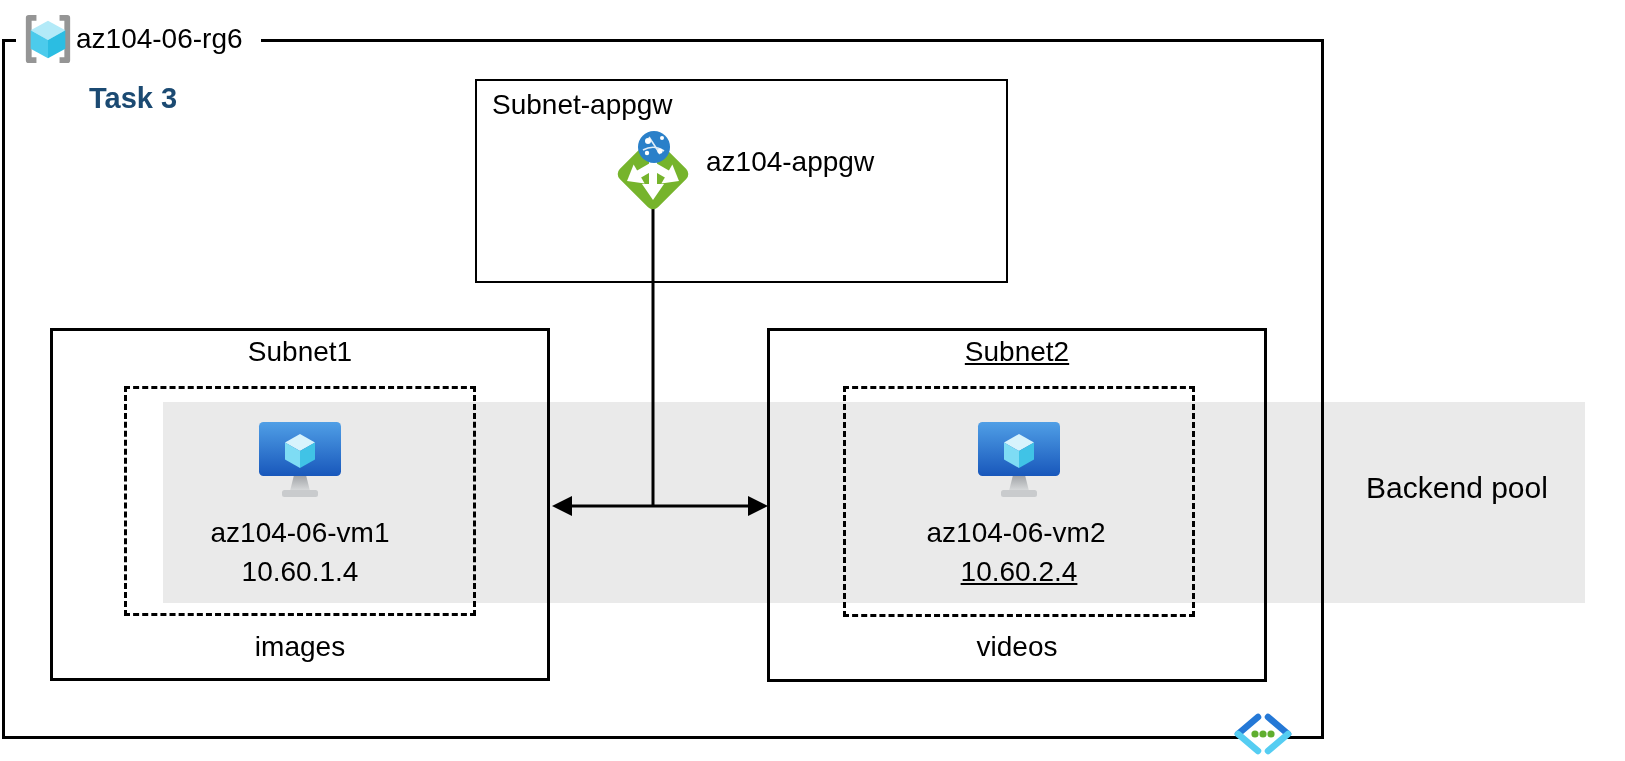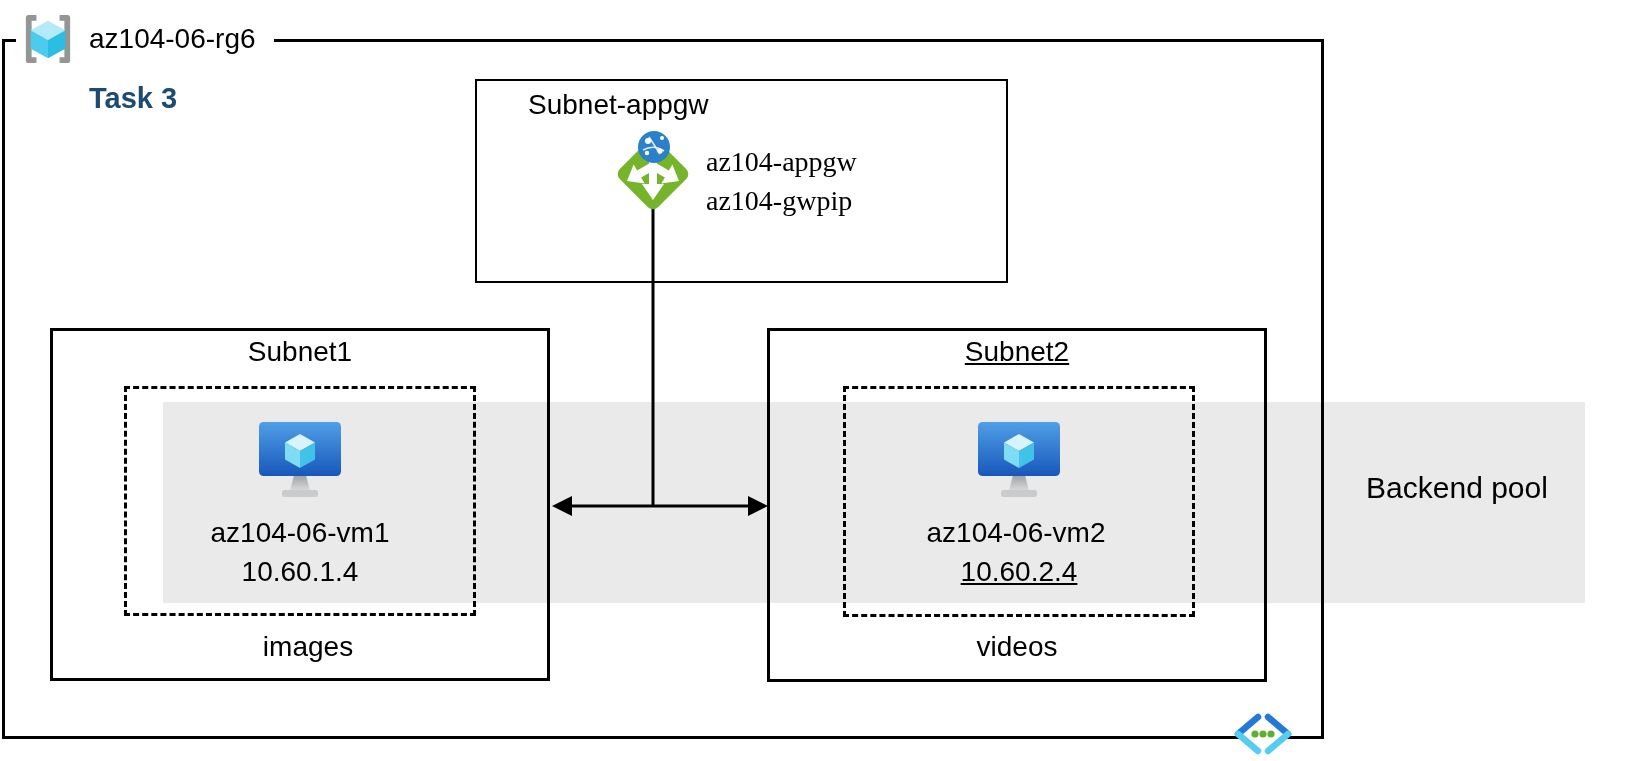--- a/index.html
+++ b/index.html
@@ -11,49 +11,49 @@
   .abs { position:absolute; }
   .lbl { font-size:28px; line-height:33px; white-space:nowrap; }
   .center-x { transform:translateX(-50%); }
 
   
   #backend-band { left:163px; top:402px; width:1422px; height:201px; background:#eaeaea; }
   #backend-label { left:1457px; top:471px; font-size:30px; }
 
   
   #rg-box { left:2px; top:39px; width:1322px; height:700px; border:3px solid #000; background:transparent; }
-  #rg-header { left:16px; top:10px; height:58px; display:flex; align-items:center; gap:13px;
+  #rg-header { left:16px; top:10px; height:58px; display:flex; align-items:center; 
                background:#fff; padding:0 18px 0 4px; z-index:6; }
   #rg-header span { font-size:28px; }
   #task-label { left:44px; top:82px; font-size:29px; font-weight:bold; color:#1b4a72;margin-left:45px; }
 
   
   #appgw-box { left:475px; top:79px; width:533px; height:204px; border:2px solid #000; }
-  #appgw-box-label { left:492px; top:88px;margin-left:36px; }
+  #appgw-box-label { left:492px; top:88px; }
   #appgw-icon { left:603px; top:126px; }
-  #appgw-names { left:706px; top:142px;font-family:Liberation Serif, serif; }
+  #appgw-names { left:706px; top:142px; }
   #appgw-names div { font-size:28px; line-height:39px; white-space:nowrap; }
 
   
   .subnet-box { border:3px solid #000; }
   #subnet1-box { left:50px; top:328px; width:500px; height:353px; }
   #subnet2-box { left:767px; top:328px; width:500px; height:354px; }
   .dashed-box { border:3px dashed #000; }
   #subnet1-dashed { left:124px; top:386px; width:352px; height:230px; }
   #subnet2-dashed { left:843px; top:386px; width:352px; height:231px; }
 
   #subnet1-label { left:300px; top:335px; }
   #subnet2-label { left:1017px; top:335px;text-decoration:underline; }
   #vm1-icon { left:258px; top:421px; }
   #vm2-icon { left:977px; top:421px; }
   #vm1-name { left:300px; top:516px; }
   #vm1-ip   { left:300px; top:555px; }
   #vm2-name { left:1016px; top:516px; }
   #vm2-ip   { left:1019px; top:555px;text-decoration:underline; }
-  #subnet1-content { left:300px; top:630px;margin-left:8px; }
+  #subnet1-content { left:300px; top:630px; }
   #subnet2-content { left:1017px; top:630px; }
 
   #connectors { left:0; top:0; pointer-events:none; }
   #vnet-icon { left:1231px; top:710px; }
 </style>
 </head>
 <body>
 
 <div id="diagram">
 
@@ -61,21 +61,20 @@
   <div class="abs lbl center-x" id="backend-label">Backend pool</div>
 
   <div class="abs" id="rg-box"></div>
 
   <div class="abs" id="task-label">Task 3</div>
 
   <div class="abs" id="appgw-box"></div>
   <div class="abs lbl" id="appgw-box-label">Subnet-appgw</div>
   <div class="abs" id="appgw-names">
     <div>az104-appgw</div>
-    <div>az104-gwpip</div>
   </div>
 
   <div class="abs subnet-box" id="subnet1-box"></div>
   <div class="abs lbl center-x" id="subnet1-label">Subnet1</div>
   <div class="abs dashed-box" id="subnet1-dashed"></div>
   <div class="abs lbl center-x" id="vm1-name">az104-06-vm1</div>
   <div class="abs lbl center-x" id="vm1-ip">10.60.1.4</div>
   <div class="abs lbl center-x" id="subnet1-content">images</div>
 
   <div class="abs subnet-box" id="subnet2-box"></div>

